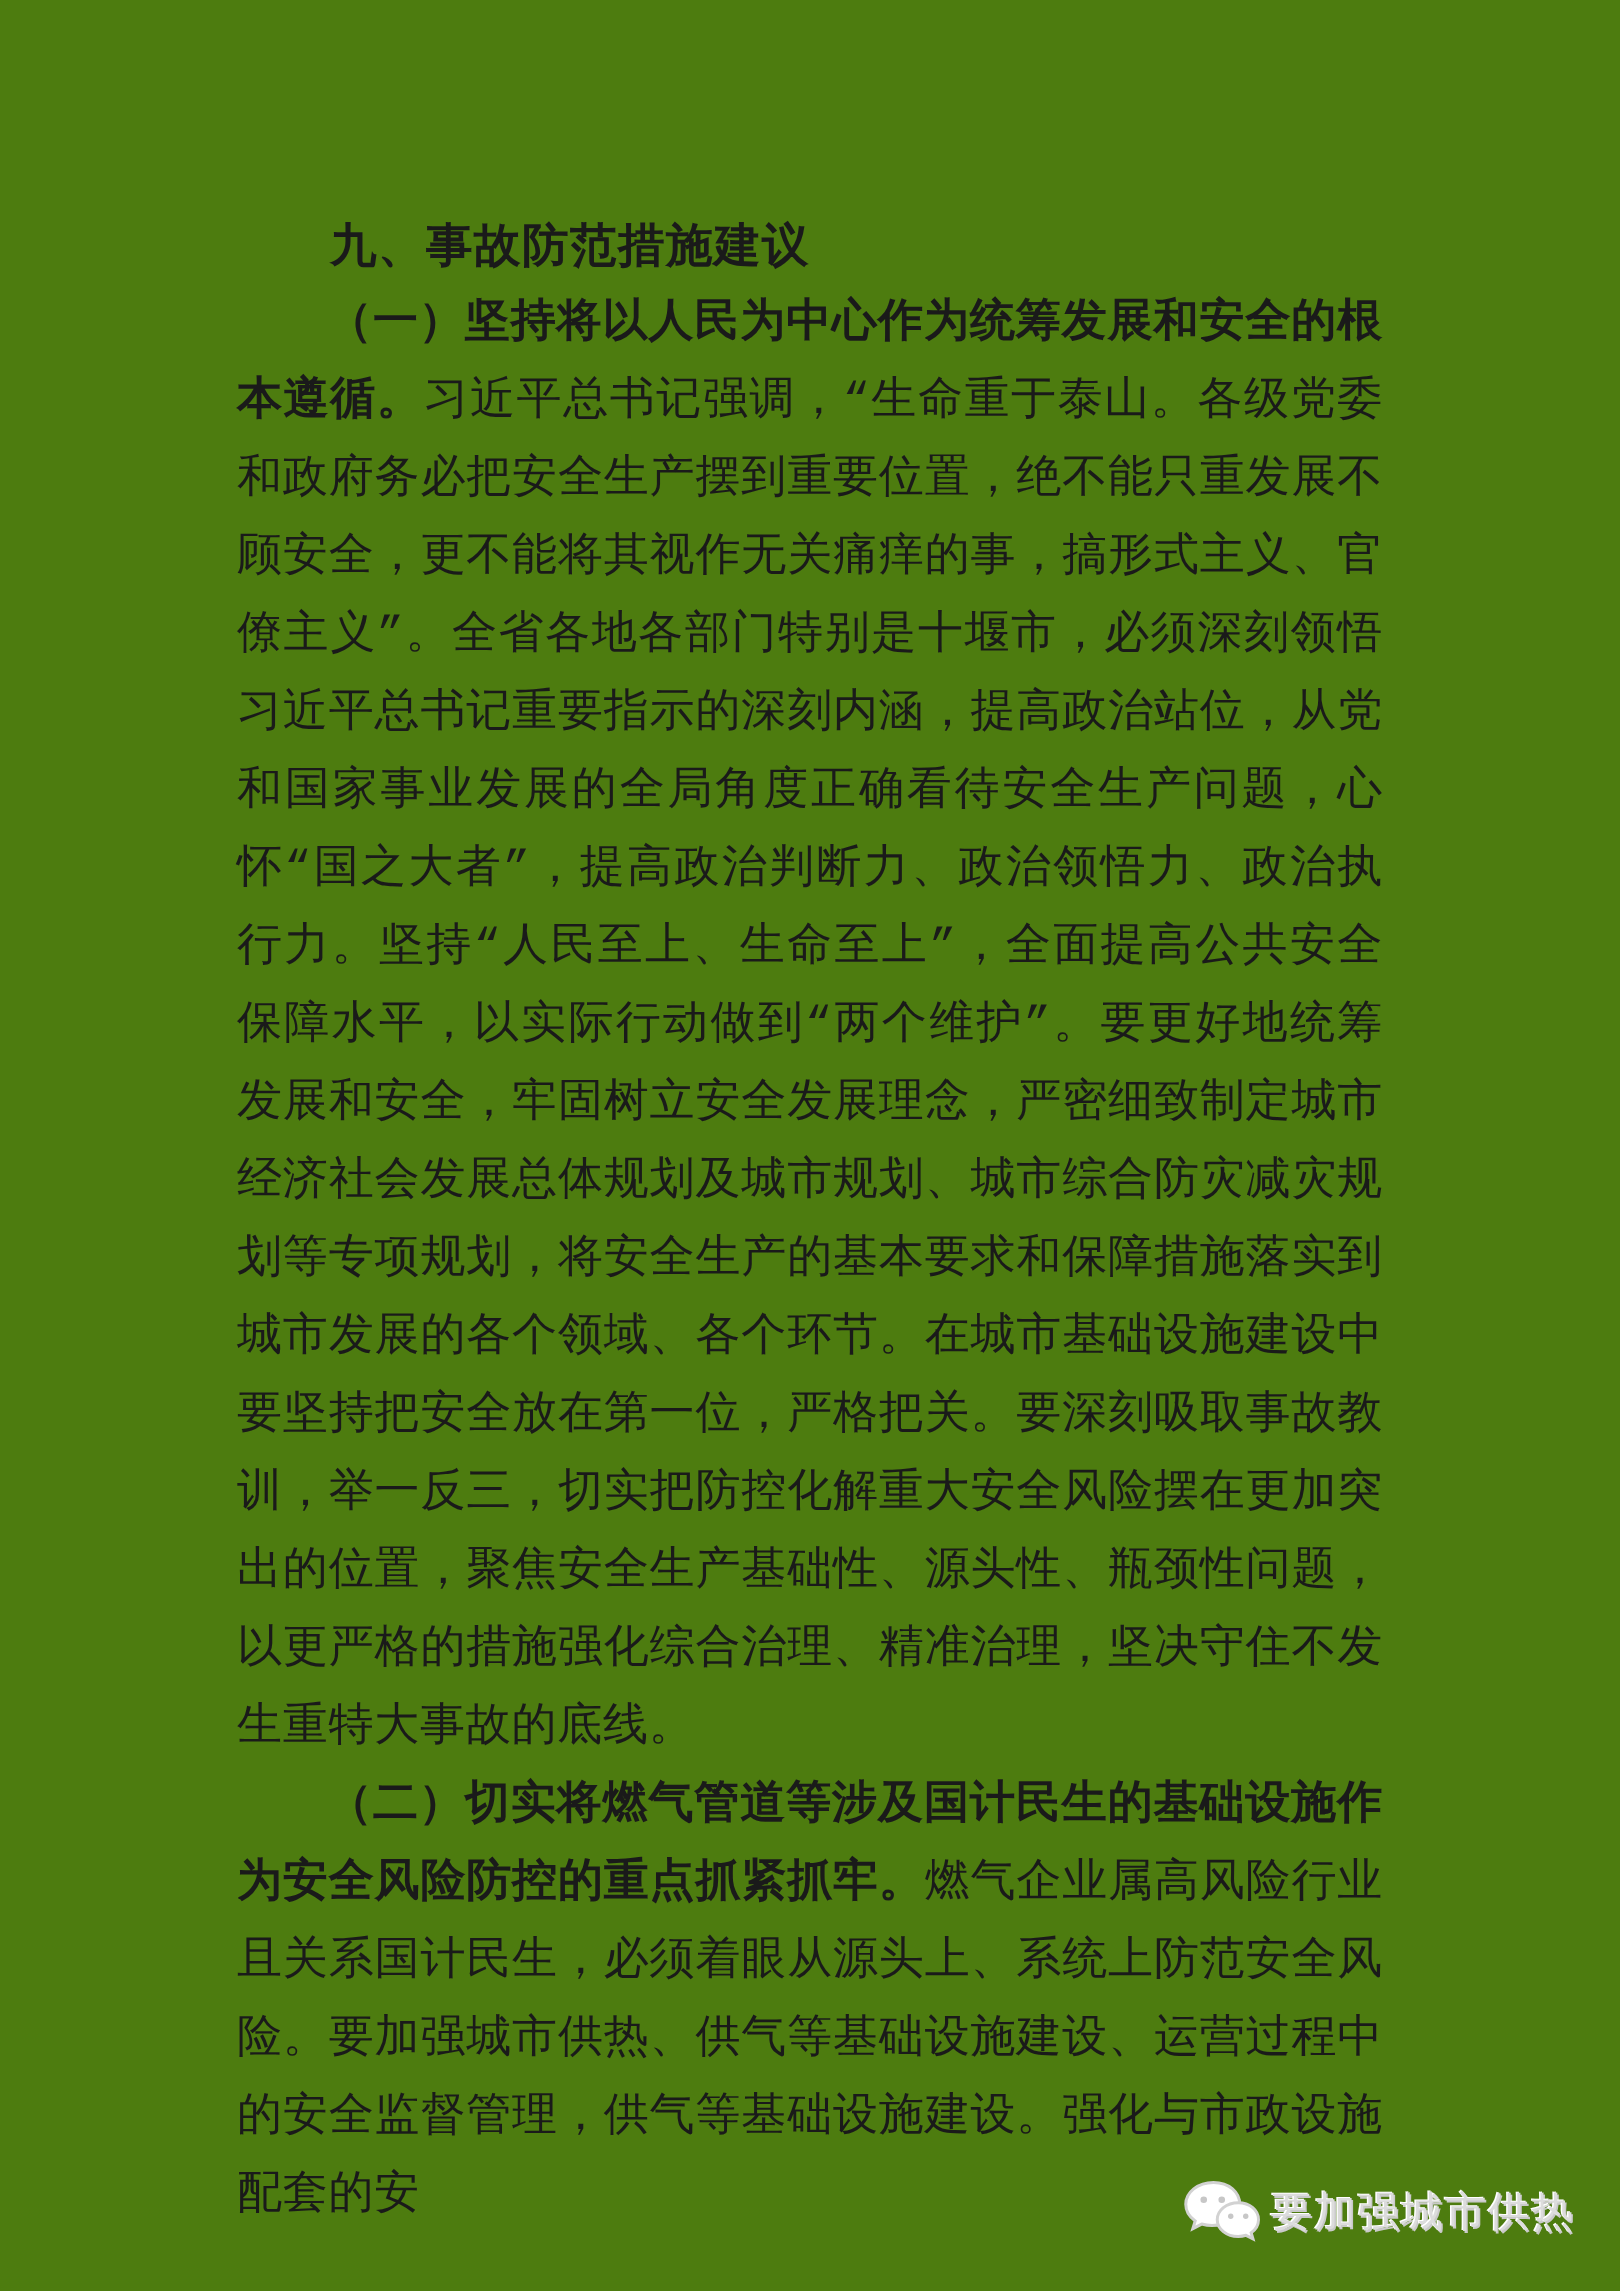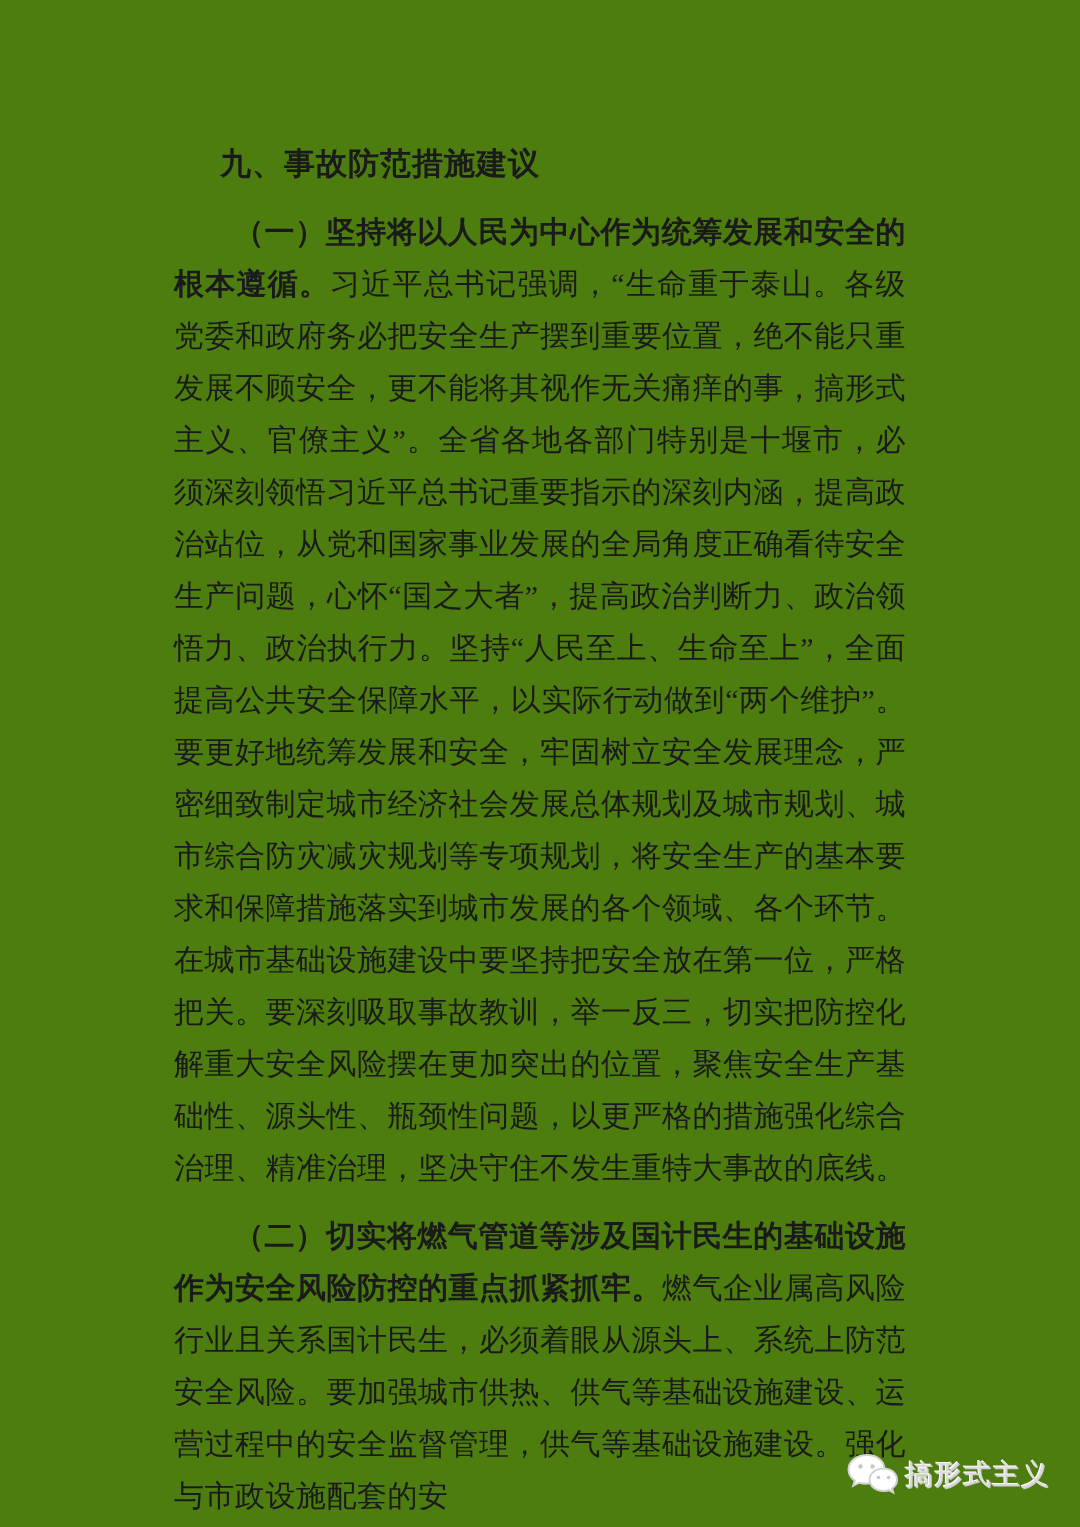--- a/index.html
+++ b/index.html
@@ -17,27 +17,28 @@
   .heading {
     margin: 0;
     font-size: 31px;
     line-height: 52px;
     font-weight: 700;
     text-indent: 2em;
     font-family: "Liberation Sans", "DejaVu Sans", sans-serif;
     letter-spacing: 1px;
   }
   .para {
-    margin: 16px;
+    margin: 0;
     font-size: 30px;
     line-height: 52px;
     text-align: justify;
     text-justify: inter-ideograph;
     text-indent: 2em;
     letter-spacing: 0.5px;
+    font-family: Liberation Mono, monospace;
   }
   .lead { font-weight: 700; }
   .watermark {
     position: absolute;
     right: 30px;
     bottom: 30px;
     display: flex;
     align-items: center;
     gap: 7px;
     user-select: none;
@@ -72,16 +73,16 @@
           <path d="M37.5 15.5 c-7.8 0-14 5-14 11.3 0 6.2 6.2 11.2 14 11.2 1.8 0 3.6-.3 5.2-.8 l4.6 2.4-1.2-4.1 c3-2.1 4.9-5.2 4.9-8.7 0-6.3-5.7-11.3-13.5-11.3 Z"></path>
         </g>
 
         <circle cx="14.5" cy="13.5" r="2.2" fill="#c7c7c7"></circle>
         <circle cx="26.5" cy="13.5" r="2.2" fill="#c7c7c7"></circle>
 
         <circle cx="32.5" cy="24.5" r="1.8" fill="#c7c7c7"></circle>
         <circle cx="42.5" cy="24.5" r="1.8" fill="#c7c7c7"></circle>
       </svg>
     </span>
-    <span class="wm-text">搞形式主义</span>
+    <span class="wm-text">要加强城市供热</span>
   </div>
 
 </div>
 
 </body></html>

